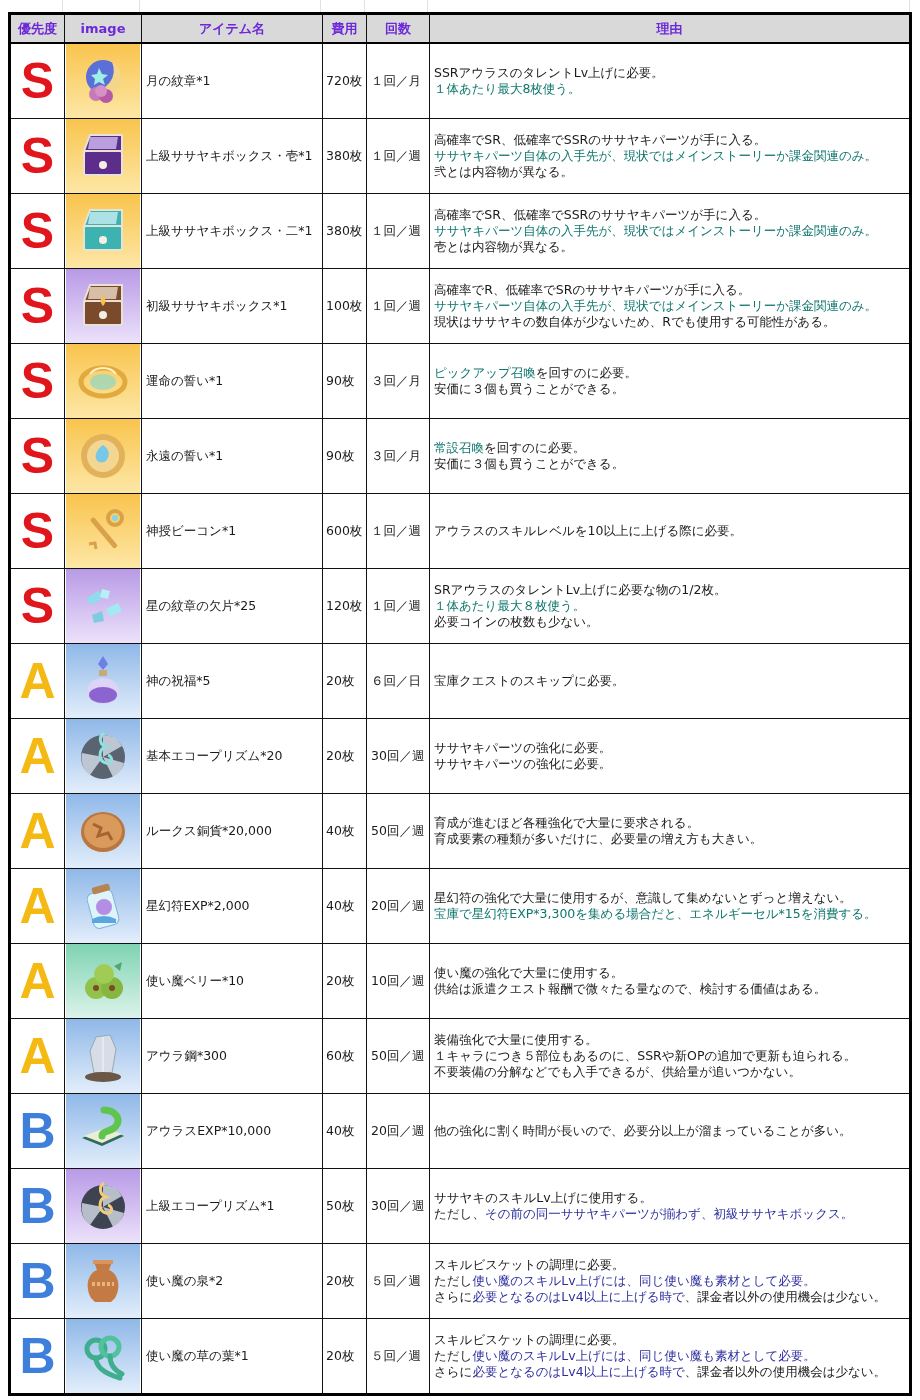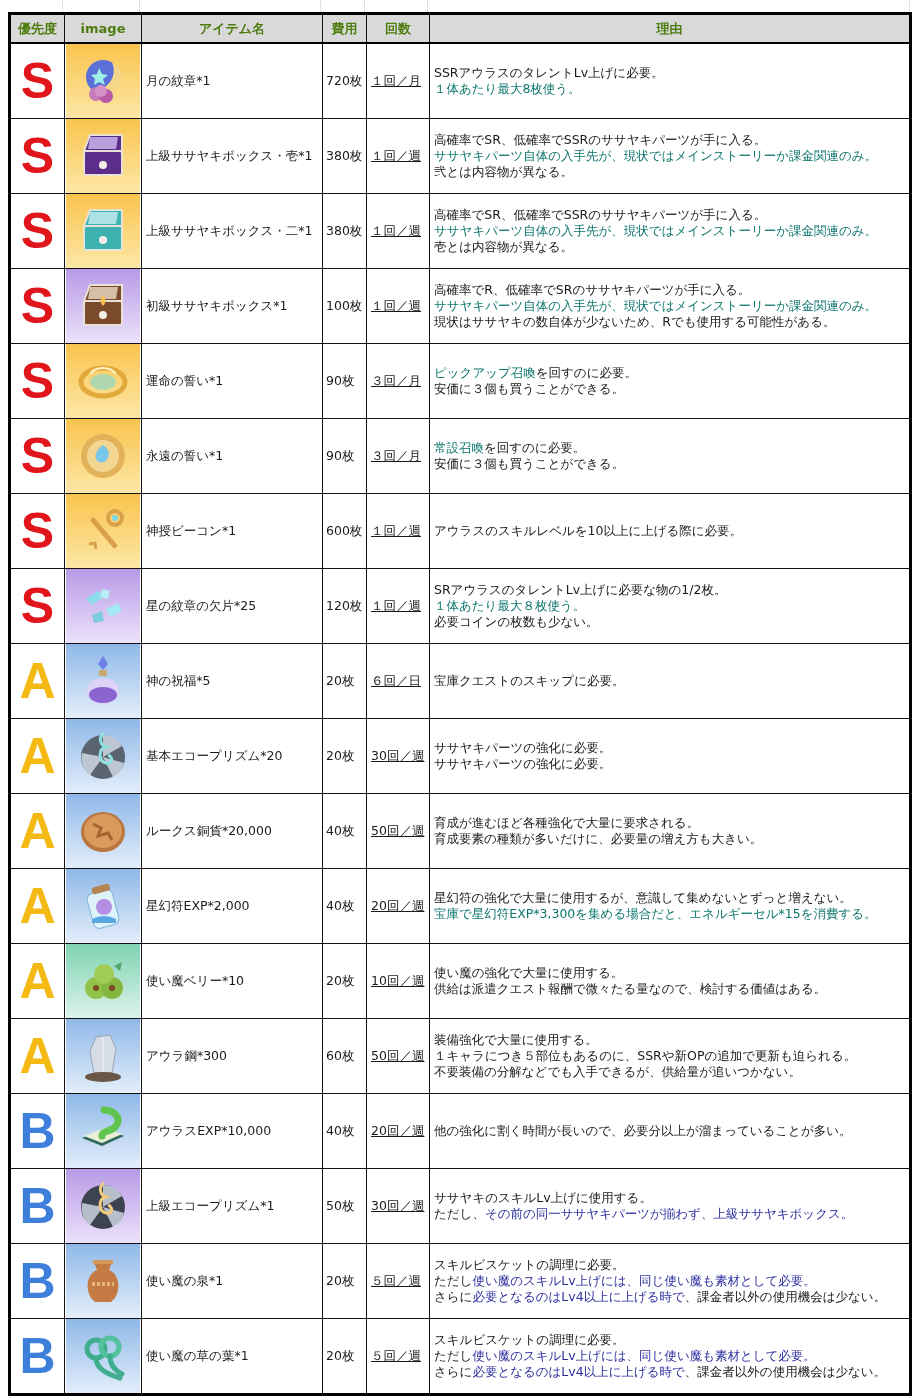--- a/index.html
+++ b/index.html
@@ -5,31 +5,31 @@
   html, body { margin:0; padding:0; background:#ffffff; }
   body { width:920px; height:1400px; position:relative; overflow:hidden;
          font-family:"DejaVu Sans","Liberation Sans",sans-serif; color:#1a1a1a; }
   .topstrip { position:absolute; left:0; top:0; width:920px; height:12px; background:#fff; }
   .topstrip .gl { position:absolute; top:0; height:12px; width:1px; background:#e2e2e2; }
   table.tier { position:absolute; left:8px; top:12px; width:901px;
     border-collapse:collapse; table-layout:fixed;
     border:3px solid #000; }
   table.tier th, table.tier td { border:1px solid #111; padding:0; }
   table.tier thead th { background:#d9d9d9; height:27px; font-size:13px; font-weight:bold;
-    text-align:center; color:#4d7c0f; border-bottom:2px solid #000; }
+    text-align:center; color:#6d28d9; border-bottom:2px solid #000; }
   table.tier tbody td { height:74px; background:#fff; font-size:12.5px; vertical-align:middle; }
   td.rank { text-align:center; }
   .rank-letter { font-family:"Liberation Sans","DejaVu Sans",sans-serif; font-weight:bold;
     font-size:50px; line-height:1; display:inline-block; }
   td.img { padding:0 !important; }
   .thumb { width:74px; height:74px; position:relative; overflow:hidden; margin:0 auto; }
   .thumb svg { display:block; width:74px; height:74px; }
   td.name { padding-left:4px !important; white-space:nowrap; overflow:hidden; }
   td.cost { padding-left:3px !important; white-space:nowrap; }
-  td.freq { padding-left:4px !important; white-space:nowrap;text-decoration:underline; }
+  td.freq { padding-left:4px !important; white-space:nowrap; }
   td.reason { padding-left:4px !important; line-height:16px; font-size:12.5px; }
   .reason-line { white-space:nowrap; }
   .seg-red { color:#0f766e; }
   .seg-blue { color:#2d2f9e; }
   .seg-black { color:#1a1a1a; }
 </style>
 </head>
 <body>
 
 <div class="topstrip">
@@ -515,21 +515,21 @@
           <path d="M37 38L37 16A22 22 0 0 1 56 27z M37 38L58 44A22 22 0 0 1 47 58z M37 38L24 56A22 22 0 0 1 16 34z" fill="#dfe7f2" opacity=".75"></path>
           <path d="M38 14c-6 4-4 12 2 14c-8 2-8 14 0 16c6 2 8-6 2-8" stroke="#f1cc7c" stroke-width="3" fill="none"></path>
         </svg>
       </div>
     </td>
     <td class="name">上級エコープリズム*1</td>
     <td class="cost">50枚</td>
     <td class="freq">30回／週</td>
     <td class="reason">
           <div class="reason-line"><span class="seg-black">ササヤキのスキルLv上げに使用する。</span></div>
-          <div class="reason-line"><span class="seg-black">ただし、</span><span class="seg-blue">その前の同一ササヤキパーツが揃わず、上級ササヤキボックス。</span></div>
+          <div class="reason-line"><span class="seg-black">ただし、</span><span class="seg-blue">その前の同一ササヤキパーツが揃わず、初級ササヤキボックス。</span></div>
         </td>
       </tr>
       <tr>
     <td class="rank">
       <span class="rank-letter" style="color:#3f7fdc">B</span>
     </td>
     <td class="img">
       <div class="thumb">
         <svg viewBox="0 0 74 74" xmlns="http://www.w3.org/2000/svg">
           <defs>
@@ -538,21 +538,21 @@
                   <stop offset="1" stop-color="#e3eefb"></stop>
                 </linearGradient>
               </defs>
           <rect width="74" height="74" fill="url(#g16)"></rect>
           <path d="M28 18h18l-3 8c10 4 12 18 6 28l-4 4H29l-4-4c-6-10-4-24 6-28z" fill="#c47a43"></path>
               <rect x="27" y="16" width="20" height="4" fill="#d9955c"></rect>
               <path d="M26 40h22" stroke="#e7b57b" stroke-width="4" stroke-dasharray="3 2"></path>
         </svg>
       </div>
     </td>
-    <td class="name">使い魔の泉*1</td>
+    <td class="name">使い魔の泉*2</td>
     <td class="cost">20枚</td>
     <td class="freq">５回／週</td>
     <td class="reason">
           <div class="reason-line"><span class="seg-black">スキルビスケットの調理に必要。</span></div>
           <div class="reason-line"><span class="seg-black">ただし</span><span class="seg-blue">使い魔のスキルLv上げには、同じ使い魔も素材として必要。</span></div>
           <div class="reason-line"><span class="seg-black">さらに</span><span class="seg-blue">必要となるのはLv4以上に上げる時で</span><span class="seg-black">、課金者以外の使用機会は少ない。</span></div>
         </td>
       </tr>
       <tr>
     <td class="rank">

